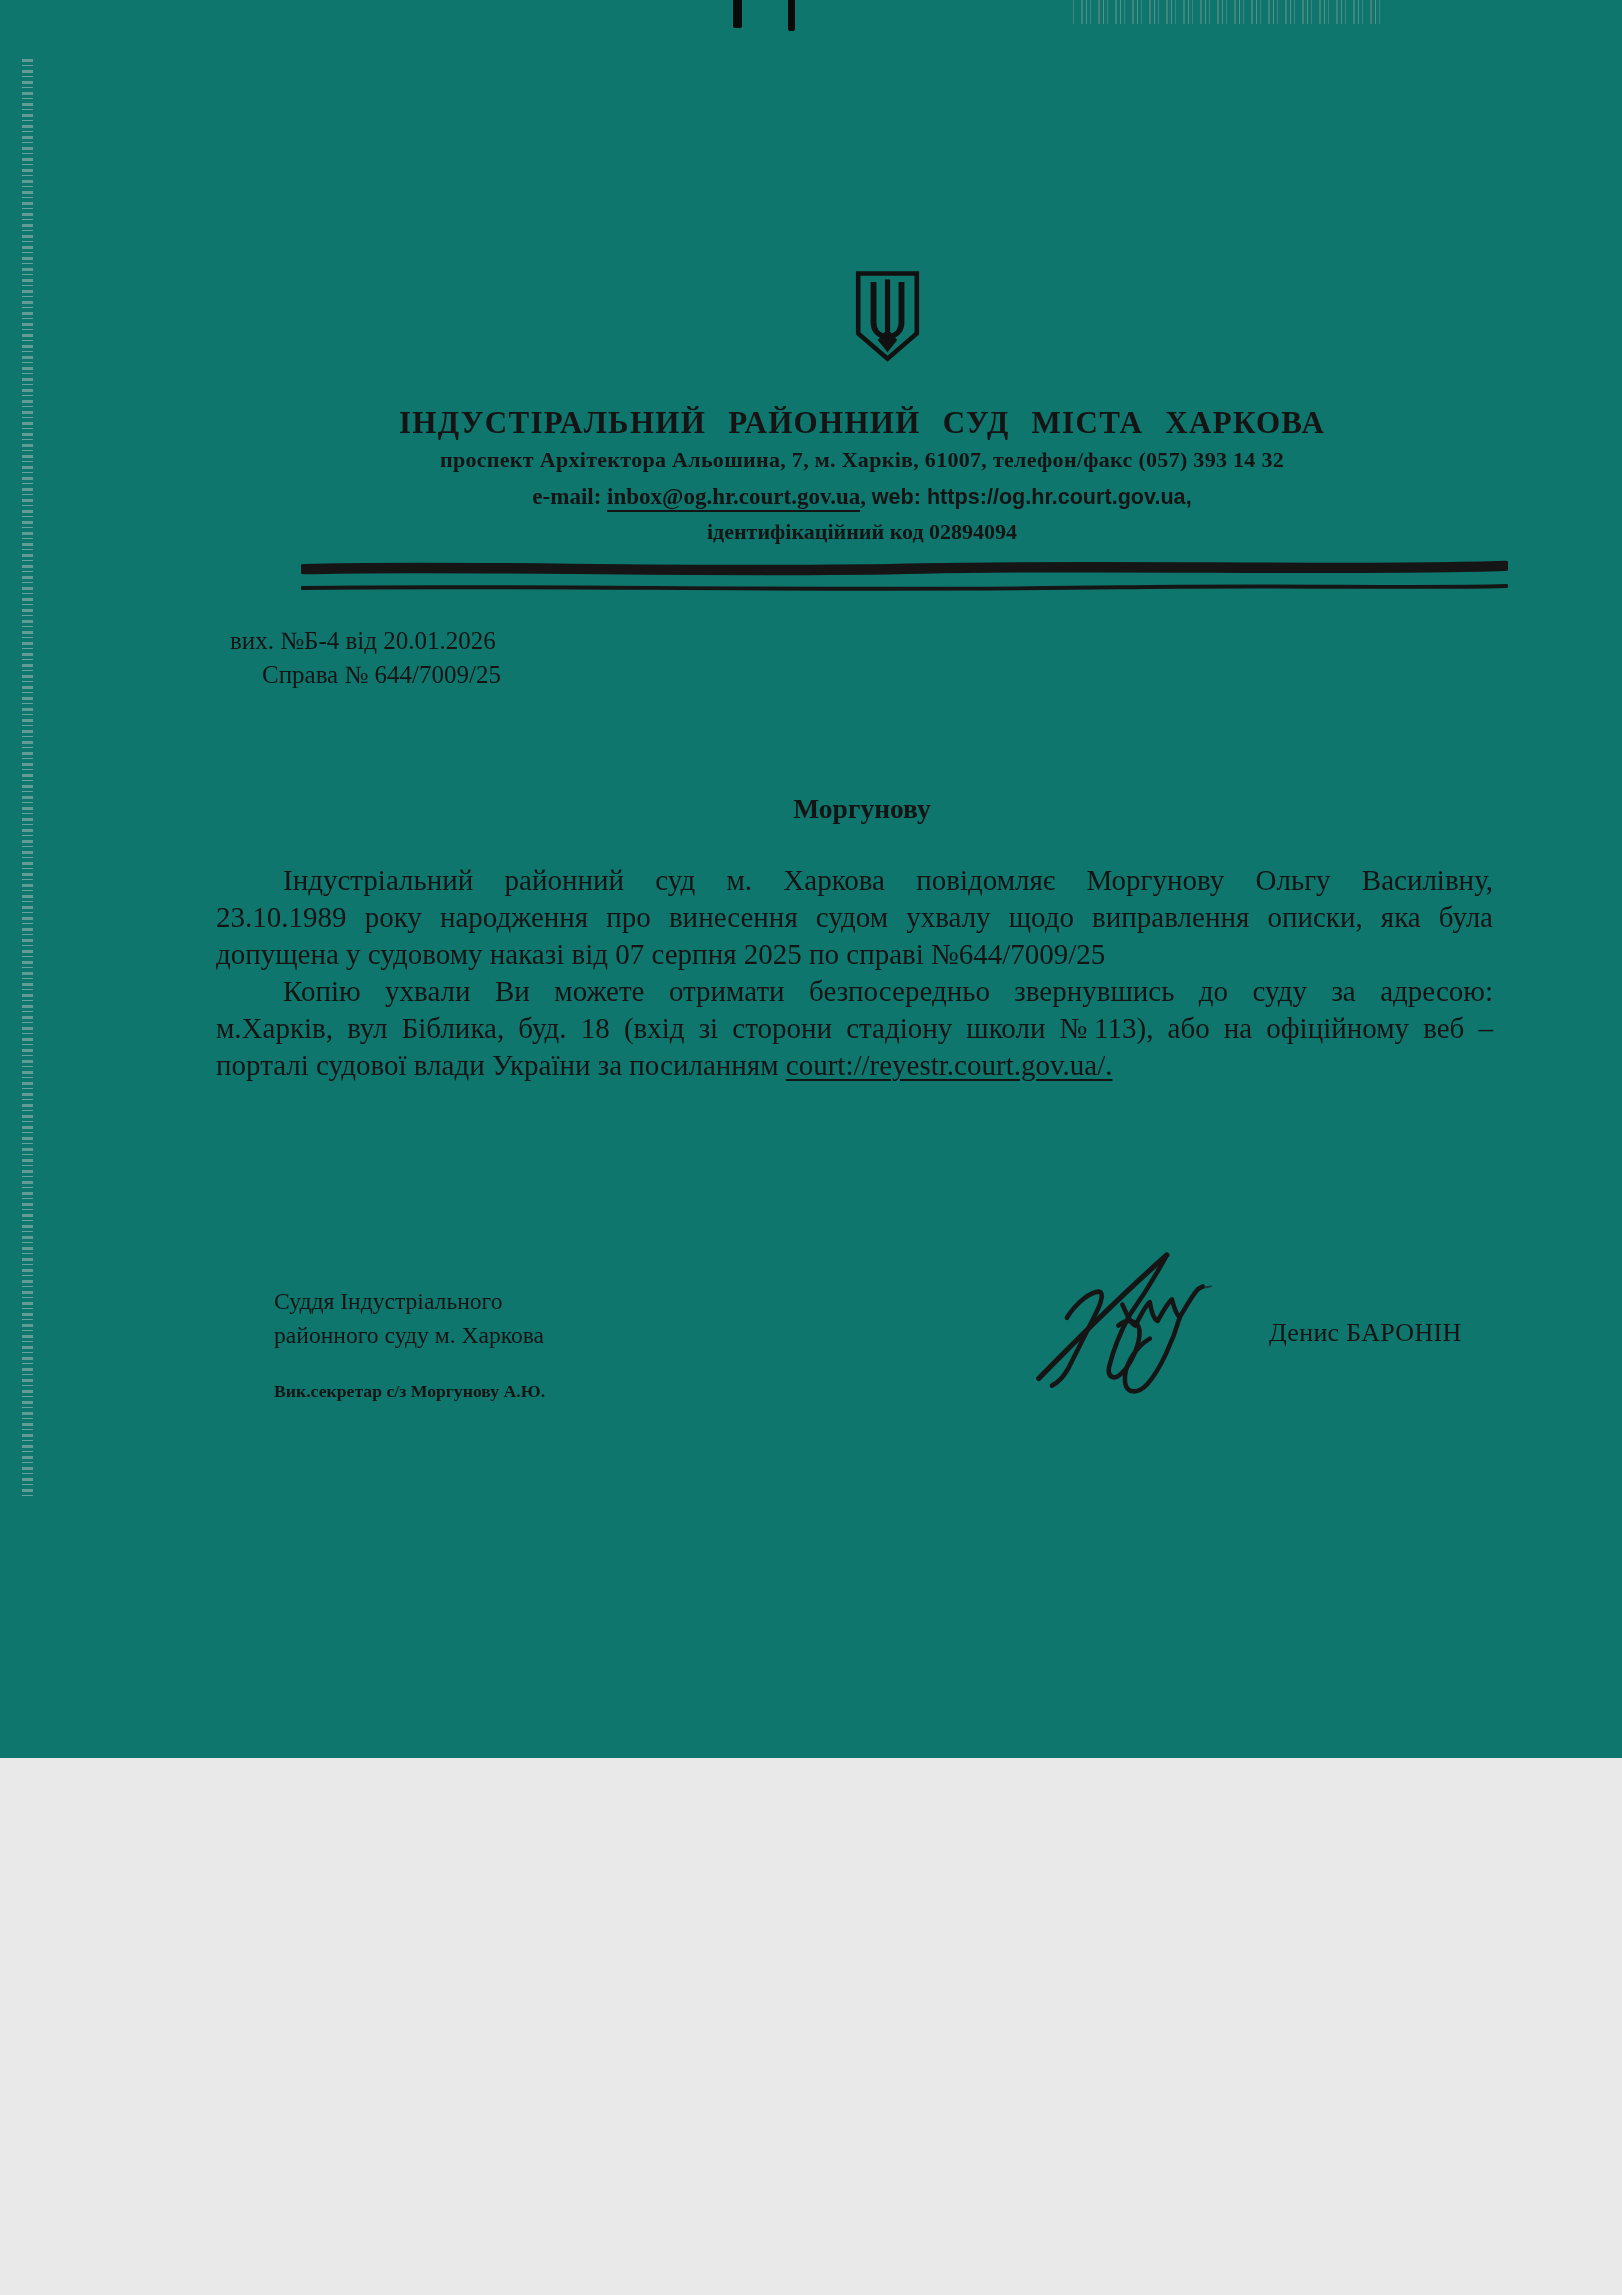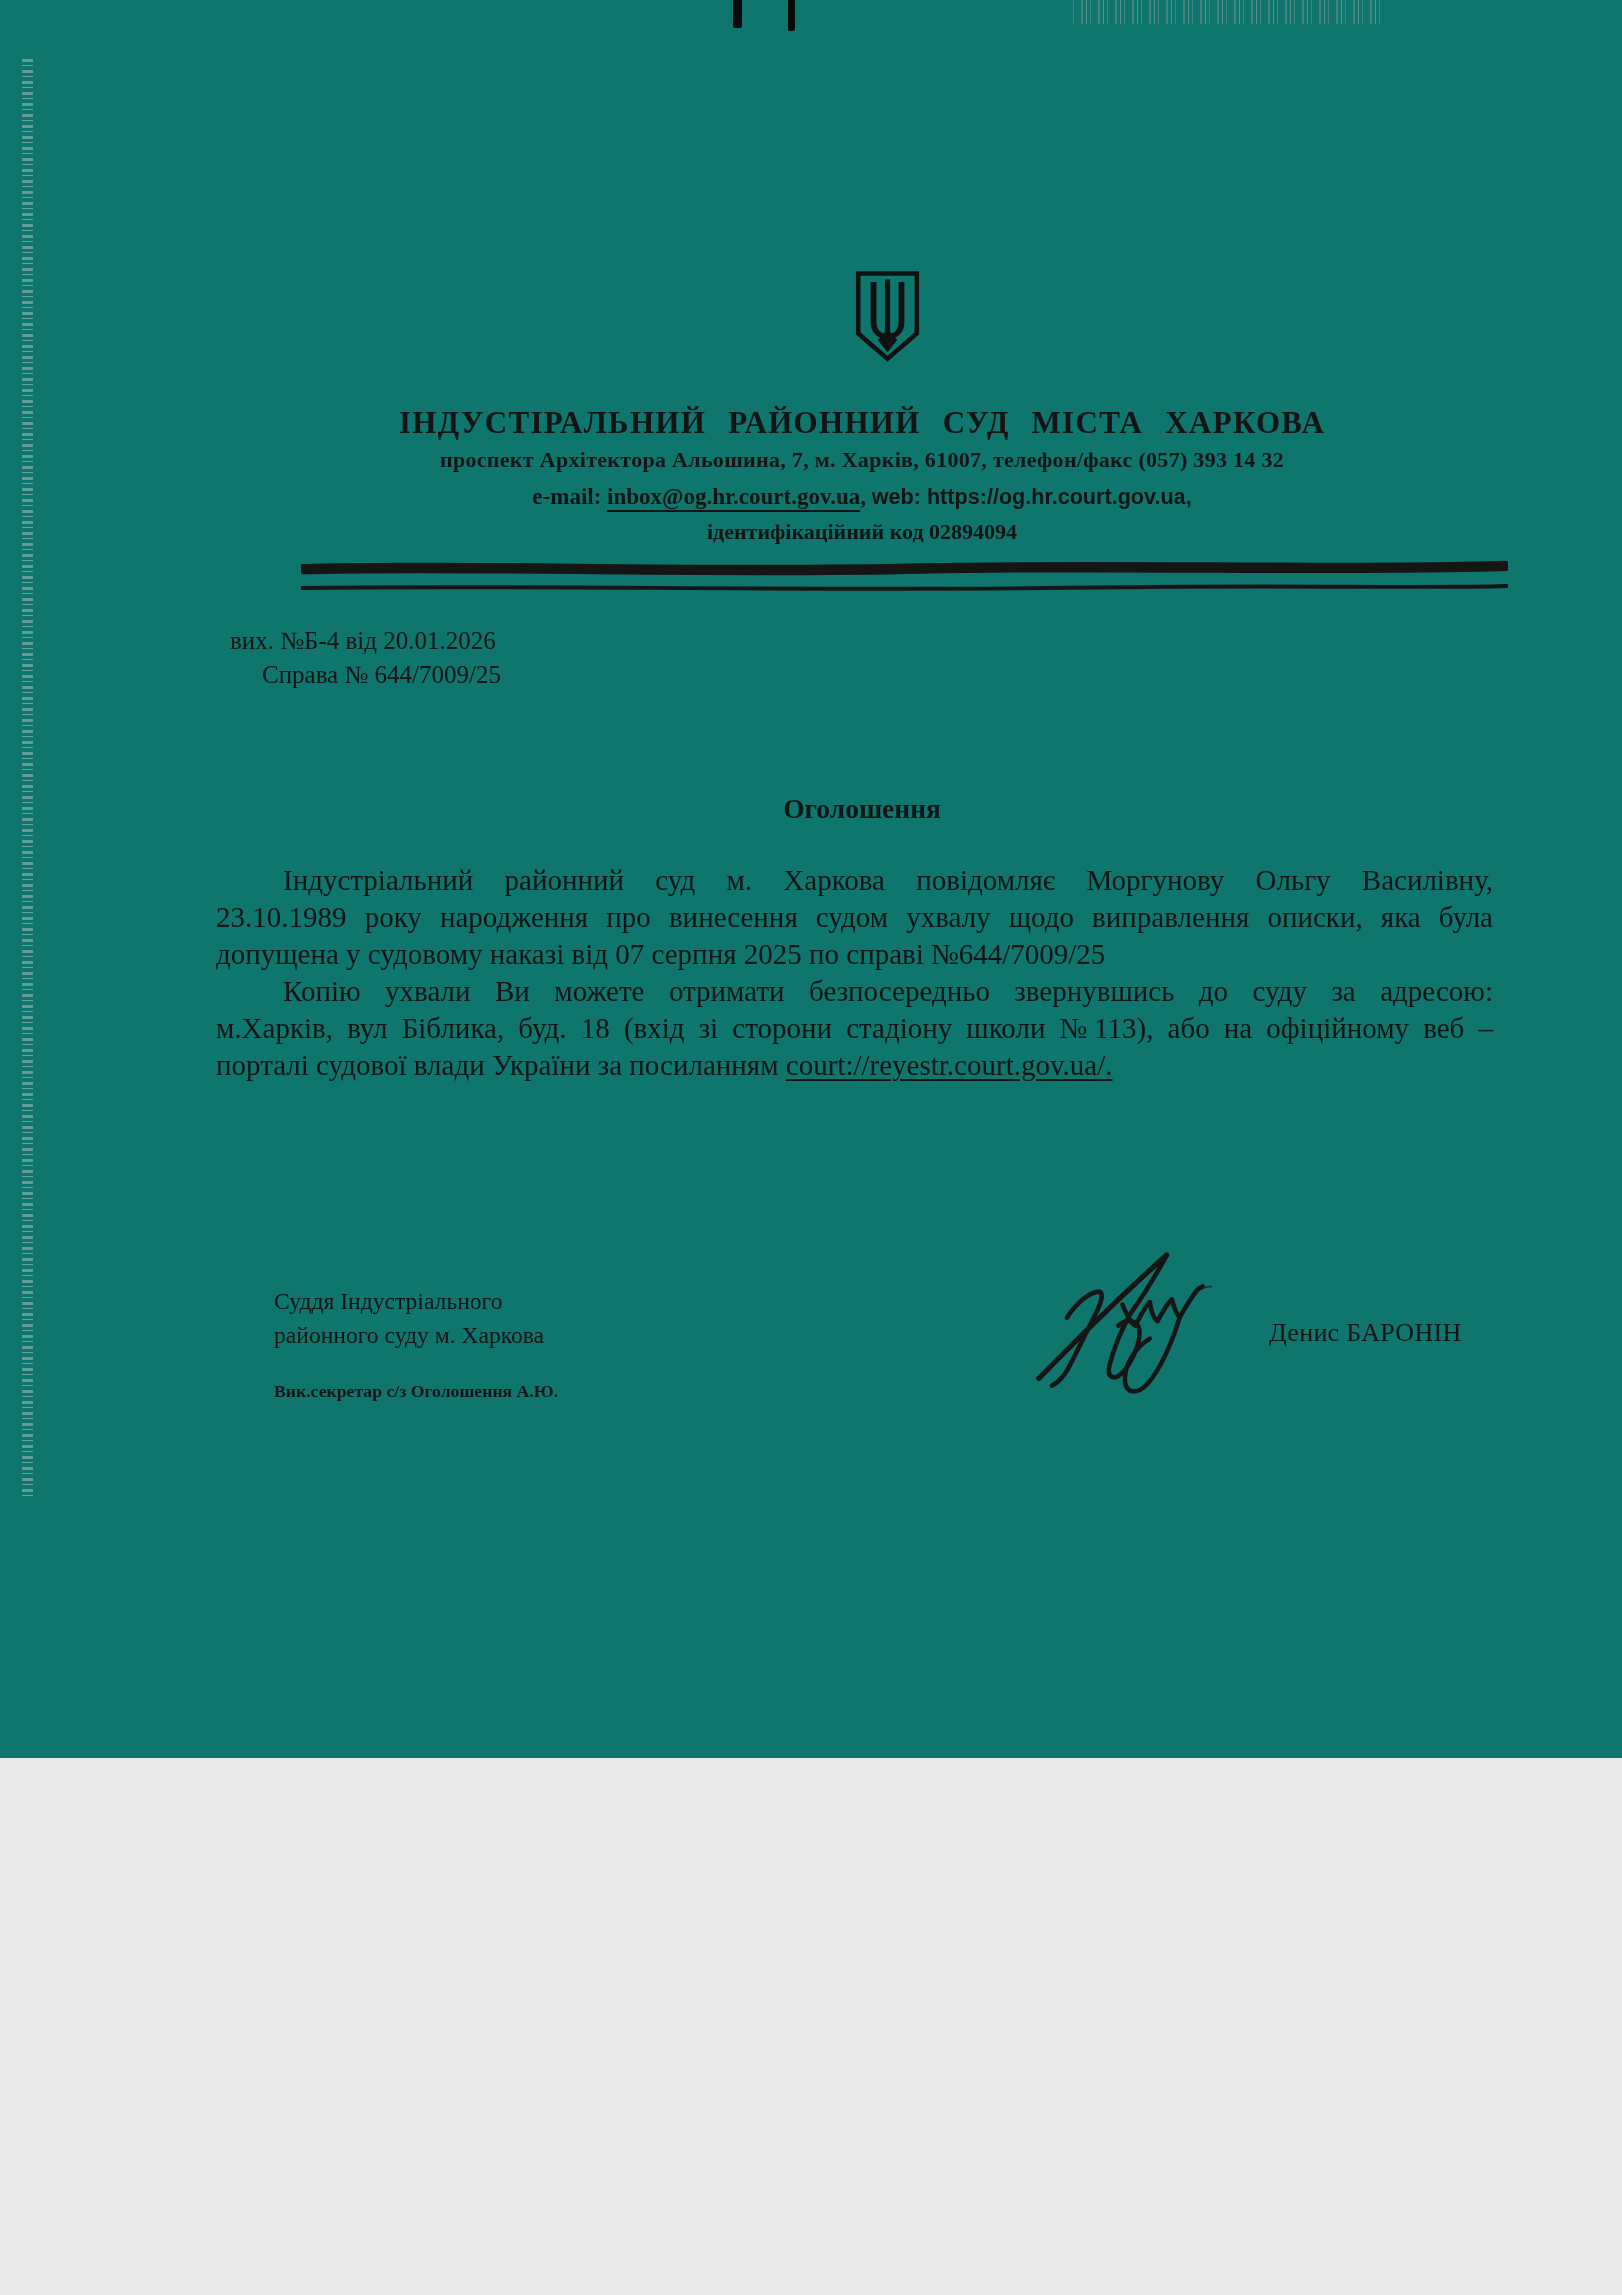--- a/index.html
+++ b/index.html
@@ -75,21 +75,21 @@
   <div class="abs id-line">ідентифікаційний код 02894094</div>
 
   <svg class="abs divider" viewBox="0 0 1844 60" preserveAspectRatio="none">
     <path class="ink" d="M4,14 C250,7 600,21 950,13 C1250,7 1600,17 1840,9" stroke-width="16"></path>
     <path class="ink" d="M2,43 C350,38 800,49 1250,42 C1500,38 1700,44 1842,40" stroke-width="6"></path>
   </svg>
 
   <div class="abs ref-out">вих. №Б-4 від 20.01.2026</div>
   <div class="abs ref-case">Справа № 644/7009/25</div>
 
-  <div class="abs doc-title">Оголошення</div>
+  <div class="abs doc-title">Моргунову</div>
 
   <div class="abs body-text">
     <div class="line indent">Індустріальний районний суд м. Харкова повідомляє Моргунову Ольгу Василівну,</div>
     <div class="line">23.10.1989 року народження про винесення судом ухвалу щодо виправлення описки, яка була</div>
     <div class="line-left">допущена у судовому наказі від 07 серпня 2025 по справі №644/7009/25</div>
     <div class="line indent">Копію ухвали Ви можете отримати безпосередньо звернувшись до суду за адресою:</div>
     <div class="line">м.Харків, вул Біблика, буд. 18 (вхід зі сторони стадіону школи №113), або на офіційному веб –</div>
     <div class="line-left"><span>порталі судової влади України за посиланням </span><span class="doc-link">court://reyestr.court.gov.ua/.</span></div>
   </div>
 
@@ -101,16 +101,16 @@
   <svg class="abs signature" viewBox="0 0 285 265">
     <path class="ink" d="M12,209 C55,165 140,80 208,20" stroke-width="8"></path>
     <path class="ink" d="M208,20 C192,50 168,88 151,112 C138,136 126,166 120,190 C116,208 128,213 140,200 C157,182 168,152 166,134 C164,120 148,116 134,128" stroke-width="7"></path>
     <path class="ink" d="M55,116 C70,92 92,76 104,76 C112,77 108,92 100,108 C88,132 70,168 58,192 C50,207 40,216 32,220" stroke-width="7"></path>
     <path class="ink" d="M140,96 C148,114 154,126 160,128 C168,112 176,96 182,92 C184,104 188,118 194,121 C202,107 210,92 216,88 C219,100 223,112 228,115 C238,98 248,80 256,72 L263,68" stroke-width="7"></path>
     <path class="ink" d="M228,115 C218,150 198,196 178,218 C163,234 146,232 144,214 C142,192 158,162 182,148" stroke-width="7"></path>
     <path class="ink" d="M264,70 L276,68" stroke-width="3" opacity=".6"></path>
   </svg>
 
   <div class="abs judge-name">Денис БАРОНІН</div>
-  <div class="abs secretary">Вик.секретар с/з Оголошення А.Ю.</div>
+  <div class="abs secretary">Вик.секретар с/з Моргунову А.Ю.</div>
 
 </div>
 
 
 </body></html>

